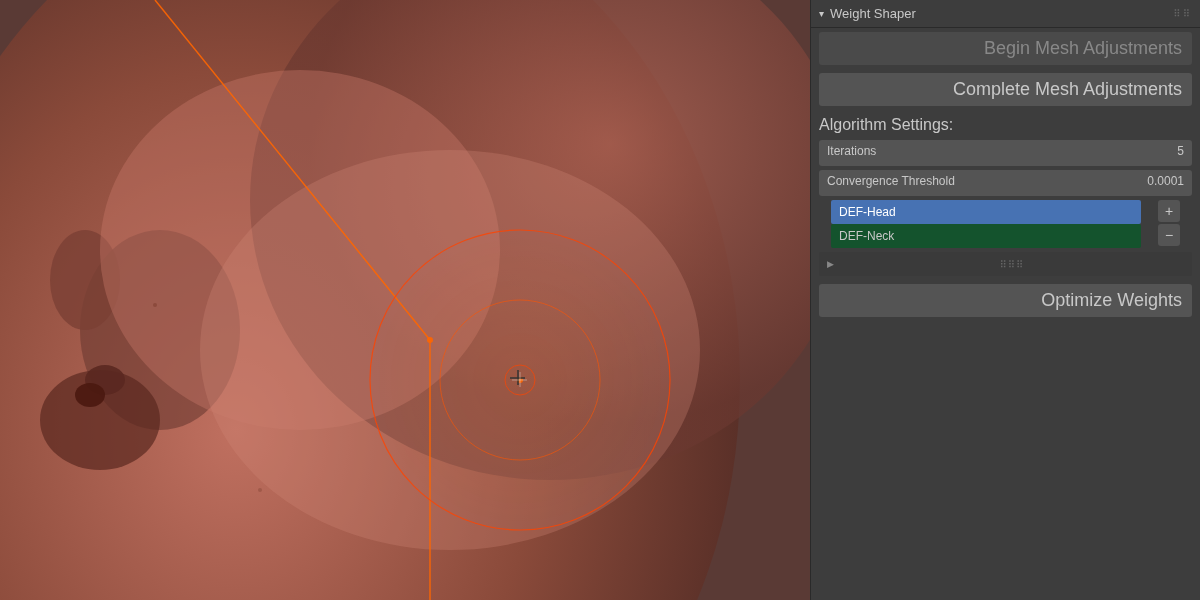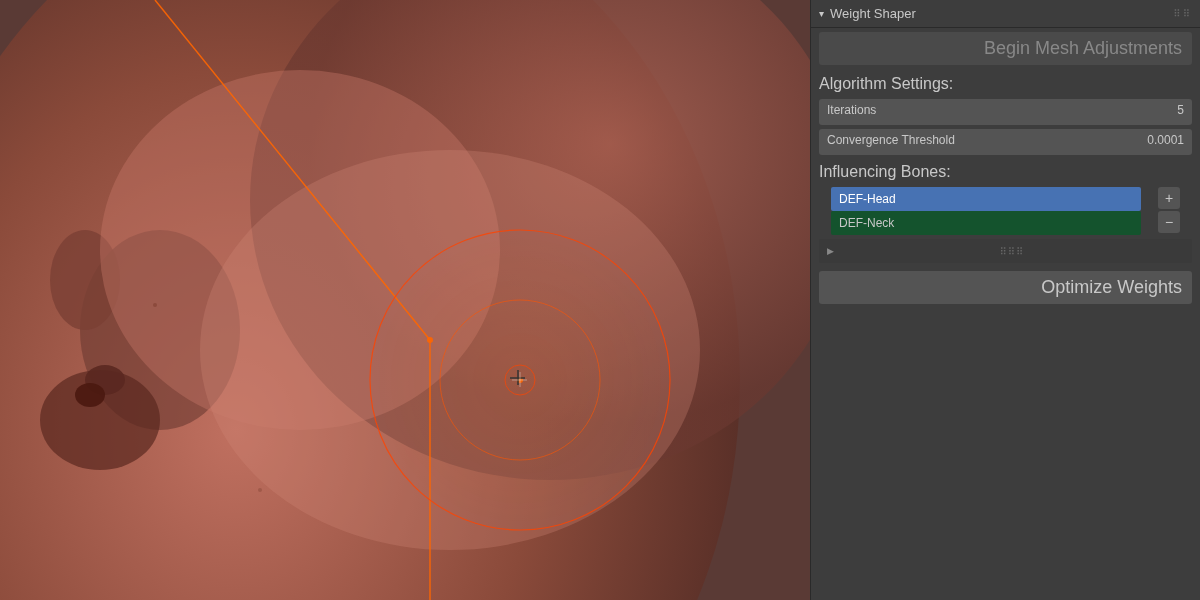--- a/index.html
+++ b/index.html
@@ -260,35 +260,35 @@
   <div class="panel-header">
     <div class="panel-header-left">
       <span class="collapse-arrow">▾</span>
       <span>Weight Shaper</span>
     </div>
     <span class="panel-drag-handle">⠿⠿</span>
   </div>
 
   <button class="btn btn-disabled">Begin Mesh Adjustments</button>
 
+  <button class="btn btn-normal">Complete Mesh Adjustments</button>
 
   <div class="section-label">Algorithm Settings:</div>
 
   <div class="setting-row">
     <span class="setting-label">Iterations</span>
     <span class="setting-value">5</span>
   </div>
 
 
   <div class="setting-row">
     <span class="setting-label">Convergence Threshold</span>
     <span class="setting-value">0.0001</span>
   </div>
 
-  <div class="section-label">Influencing Bones:</div>
 
   <div class="bones-row">
     <div class="bones-list-area">
 
       <div class="bone-item selected">DEF-Head</div>
 
       <div class="bone-item normal">DEF-Neck</div>
     </div>
     <div class="bones-side-btns">
       <button class="icon-btn">+</button>

